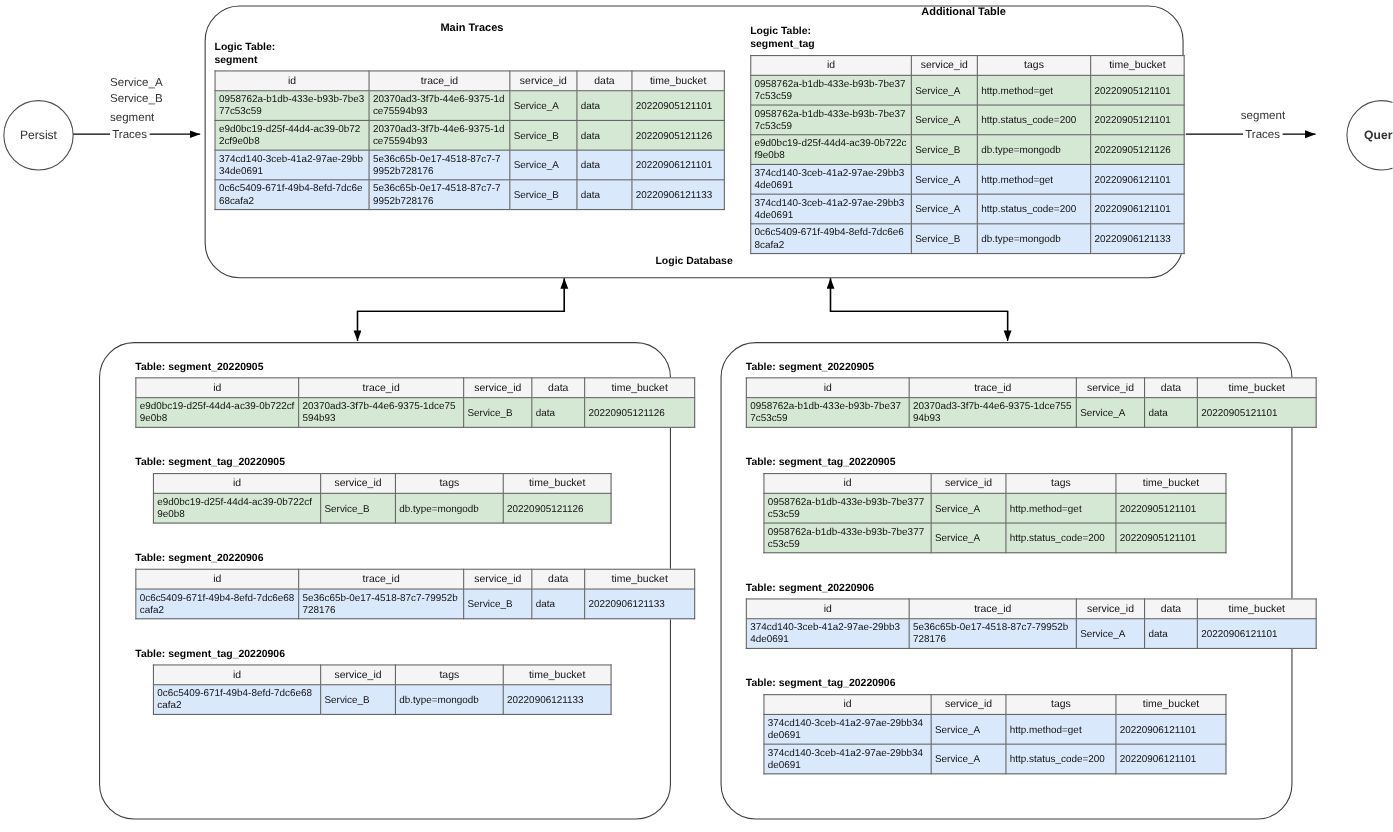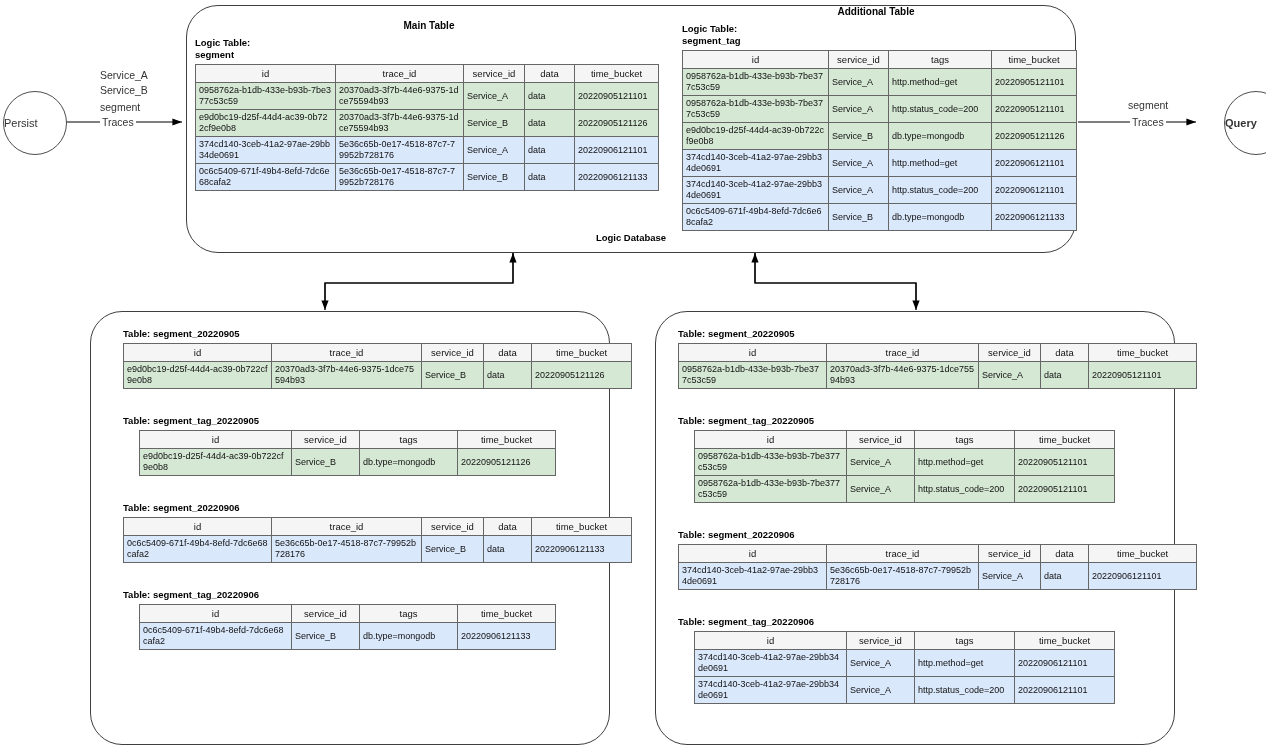--- a/index.html
+++ b/index.html
@@ -10,21 +10,21 @@
     color:#000;
     position:relative;
     overflow:hidden;
   }
   .abs{position:absolute;}
 
   
   .circle{
     width:62px;height:62px;border-radius:50%;
     border:1px solid #4d4d4d;background:#fff;
-    display:flex;align-items:center;
+    display:flex;align-items:center;justify-content:center;
     font-size:11px;color:#333;
   }
 
   
   .panel{
     border:1px solid #3f3f3f;
     border-radius:32px;
     background:#fff;
     box-sizing:border-box;
   }
@@ -115,21 +115,21 @@
 <div class="abs flow-label" style="left:1128px;top:99px;">segment</div>
 <div class="abs flow-label" style="left:1130px;top:116px;background:#fff;padding:0 2px;">Traces</div>
 
 <div class="abs circle" style="left:1224px;top:91px;font-weight:bold;">
   <span>Query</span>
 </div>
 
 <div class="abs panel" style="left:186px;top:5px;width:890px;height:248px;">
 
   <div class="abs" style="left:8px;top:14px;width:468px;">
-    <div class="section-title" style="margin-left:0;">Main Table</div>
+    <div class="section-title" style="margin-left:0;">Main Traces</div>
     <div class="logic-title" style="margin-top:6px;white-space:pre;">Logic Table:
 segment</div>
     <table class="dbt" id="main-table" style="width:463px;margin-top:3px;">
       <colgroup>
         <col style="width:140px">
           <col style="width:128px">
           <col style="width:61px">
           <col style="width:50px">
           <col style="width:84px">
       </colgroup>

